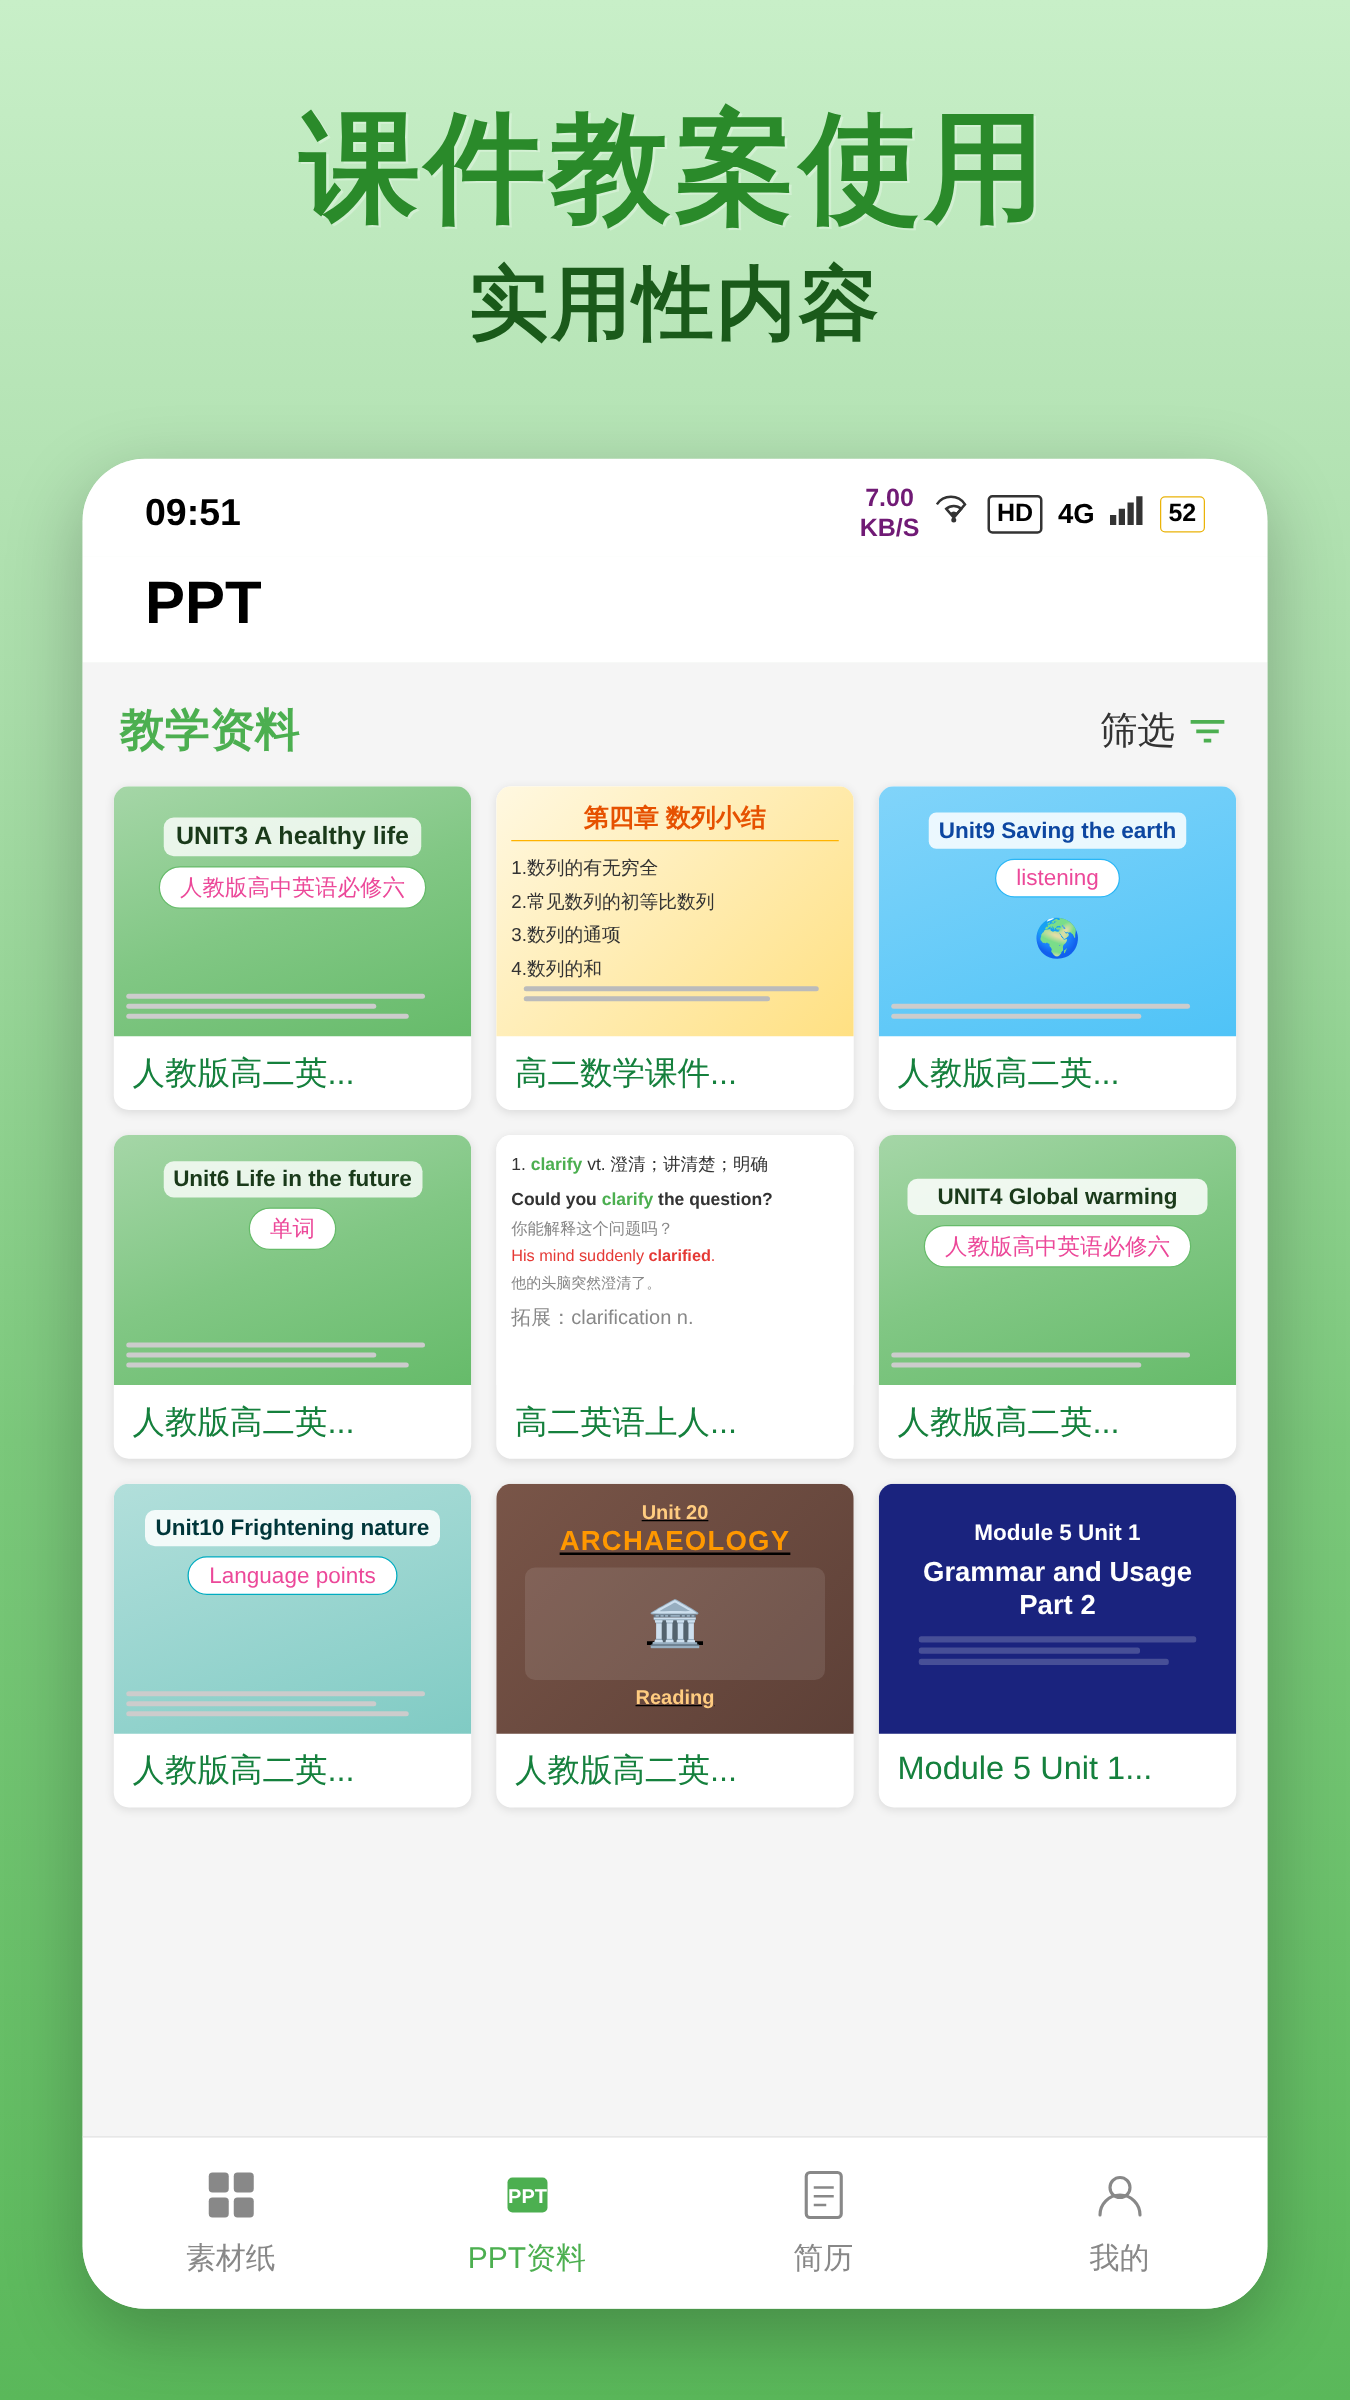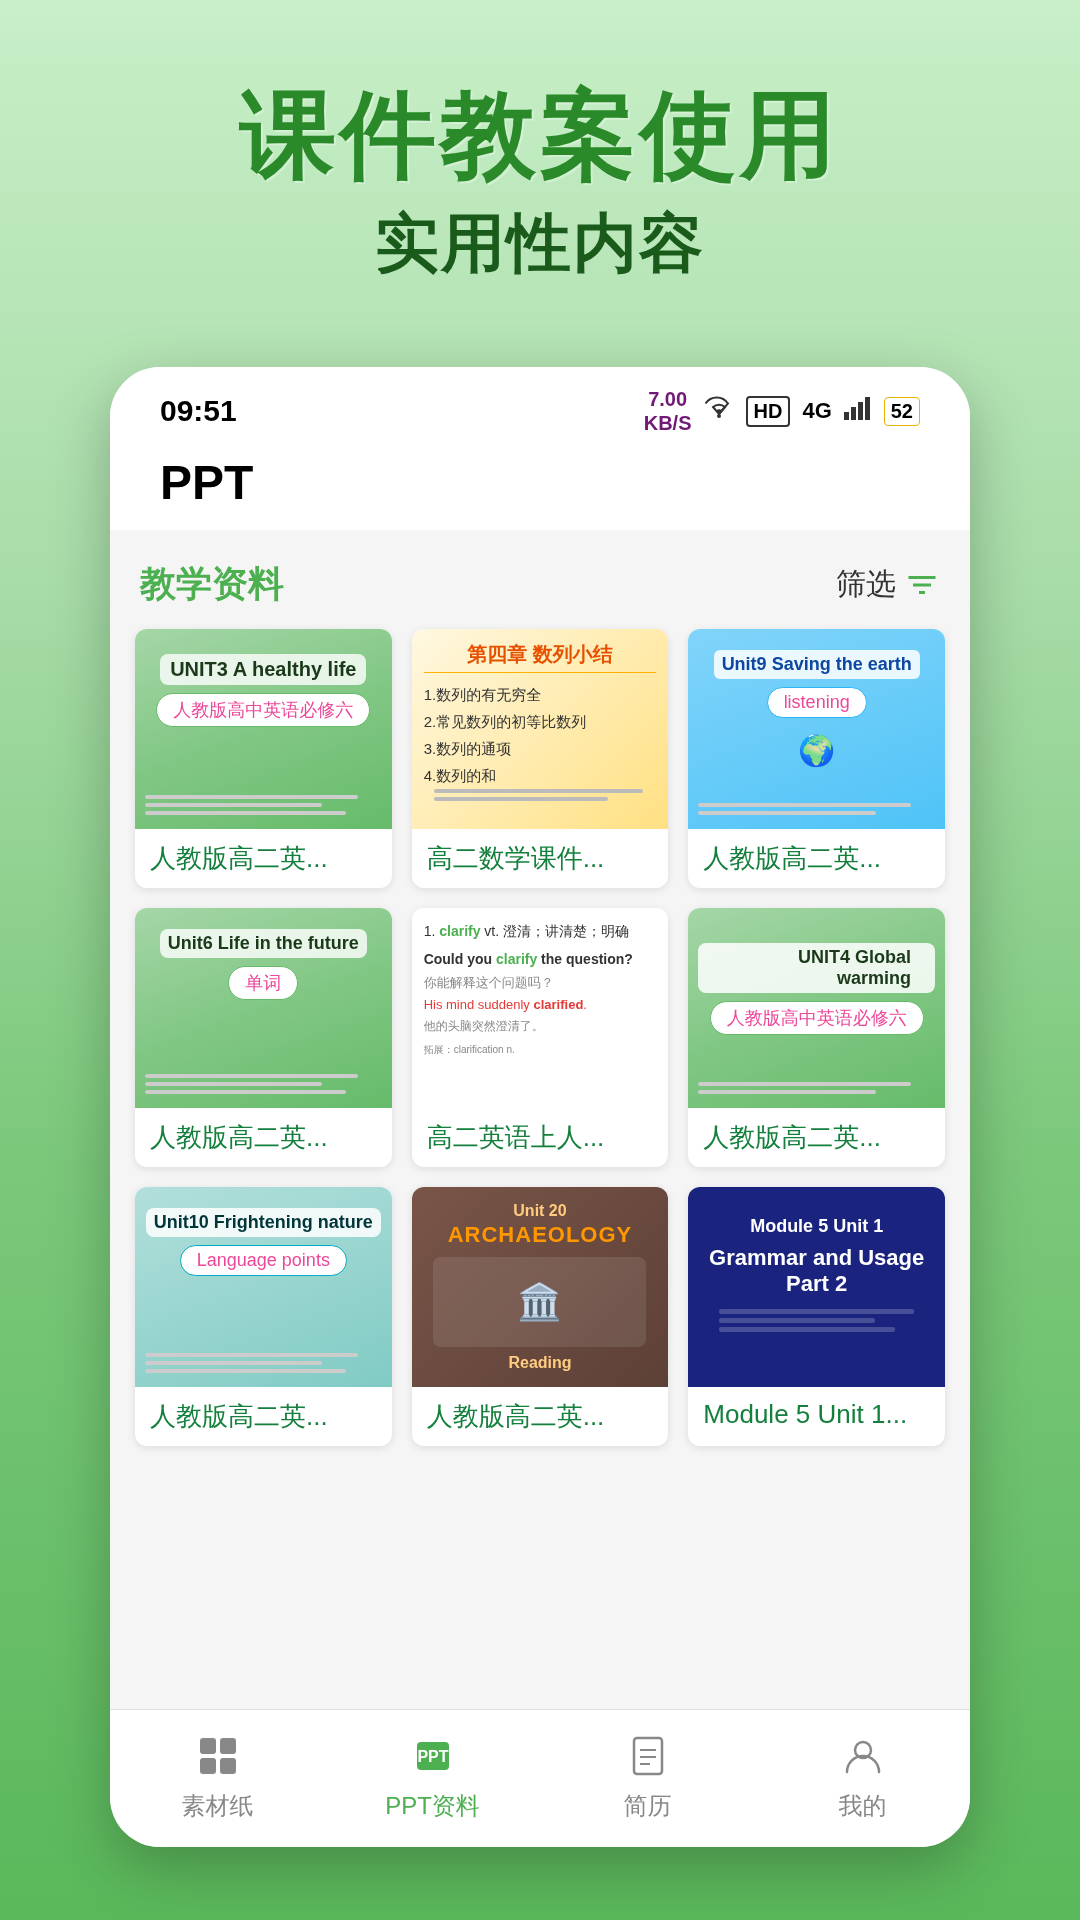--- a/index.html
+++ b/index.html
@@ -33,21 +33,21 @@
 
     .hero-subtitle {
       font-size: 64px;
       font-weight: 700;
       color: #1a5a1a;
       margin-top: 10px;
       letter-spacing: 2px;
     }
 
     .phone-container {
-      width: 860px;
+      width: 948px;
       min-height: 1480px;
       background: #f0f8f0;
       border-radius: 50px;
       overflow: hidden;
       box-shadow: 0 20px 60px rgba(0,0,0,0.25);
       margin-top: 40px;
       display: flex;
       flex-direction: column;
     }
 
@@ -230,22 +230,23 @@
     .thumb-nature-bg {
       background: linear-gradient(160deg, #b2dfdb, #80cbc4);
       position: relative;
     }
 
     .thumb-arch-bg {
       background: linear-gradient(135deg, #795548, #5d4037);
       display: flex;
       flex-direction: column;
       align-items: center;
-      justify-content: space-between;
+      justify-content: flex-start;
       padding: 15px 10px;
+      text-decoration: underline;
     }
 
     .card-name {
       padding: 12px 15px;
       font-size: 26px;
       color: #15803d;
       font-weight: 500;
       white-space: nowrap;
       overflow: hidden;
       text-overflow: ellipsis;
@@ -432,21 +433,21 @@
       </div>
 
       <div class="material-card">
         <div class="card-thumbnail" style="background:white;padding:12px;overflow:hidden;">
           <div style="font-size:14px;color:#333;line-height:1.7;">
             <div>1. <span style="color:#4caf50;font-weight:700;">clarify</span> vt. 澄清；讲清楚；明确</div>
             <div style="margin-top:4px;font-weight:600;color:#333;">Could you <span style="color:#4caf50;font-weight:700;">clarify</span> the question?</div>
             <div style="color:#888;font-size:13px;">你能解释这个问题吗？</div>
             <div style="color:#e53935;font-size:13px;">His mind suddenly <span style="font-weight:700;">clarified</span>.</div>
             <div style="color:#888;font-size:12px;">他的头脑突然澄清了。</div>
-            <div style="color:#888;font-size:10px;margin-top:4px;">拓展：clarification n.</div>
+            <div style="color:#888;font-size:16px;margin-top:4px;">拓展：clarification n.</div>
           </div>
         </div>
         <div class="card-name">高二英语上人...</div>
       </div>
 
       <div class="material-card">
         <div class="card-thumbnail thumb-green-bg">
           <div class="thumb-content">
             <div style="font-size:18px;font-weight:800;color:#1a3a1a;text-align:right;background:rgba(255,255,255,0.85);border-radius:8px;padding:4px 24px;margin-top:20px;">UNIT4 Global warming</div>
             <div class="thumb-label">人教版高中英语必修六</div>

